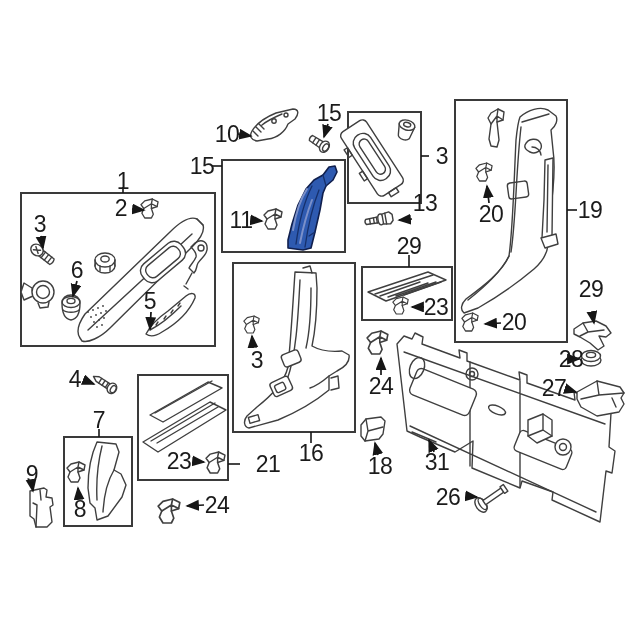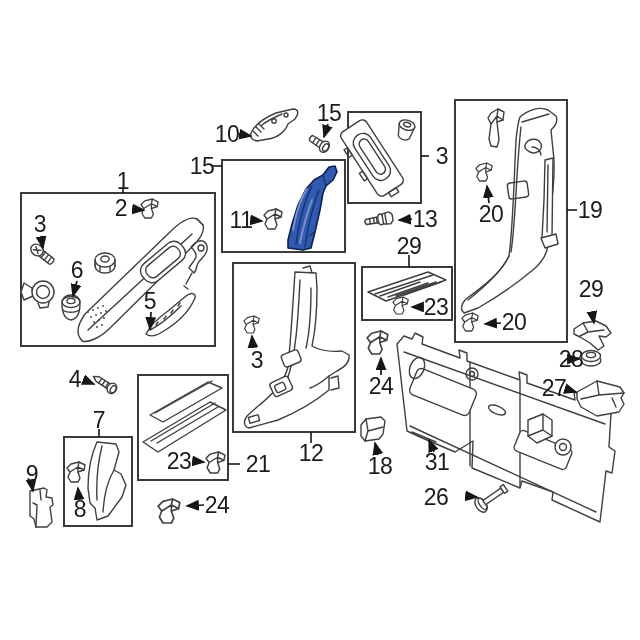--- a/index.html
+++ b/index.html
@@ -290,32 +290,32 @@
 <div class="lbl" style="left:150px;top:301px">5</div>
 <div class="lbl" style="left:75px;top:379px">4</div>
 <div class="lbl" style="left:99px;top:420px">7</div>
 <div class="lbl" style="left:32px;top:474px">9</div>
 <div class="lbl" style="left:80px;top:509px">8</div>
 <div class="lbl" style="left:227px;top:134px">10</div>
 <div class="lbl" style="left:329px;top:113px">15</div>
 <div class="lbl" style="left:202px;top:166px">15</div>
 <div class="lbl" style="left:241px;top:220px">11</div>
 <div class="lbl" style="left:442px;top:156px">3</div>
-<div class="lbl" style="left:425px;top:219px">13</div>
+<div class="lbl" style="left:425px;top:203px">13</div>
 <div class="lbl" style="left:409px;top:246px">29</div>
 <div class="lbl" style="left:436px;top:307px">23</div>
 <div class="lbl" style="left:381px;top:386px">24</div>
 <div class="lbl" style="left:257px;top:360px">3</div>
-<div class="lbl" style="left:311px;top:453px">12</div>
+<div class="lbl" style="left:311px;top:453px">16</div>
 <div class="lbl" style="left:380px;top:466px">18</div>
 <div class="lbl" style="left:179px;top:461px">23</div>
-<div class="lbl" style="left:258px;top:464px">21</div>
+<div class="lbl" style="left:268px;top:464px">21</div>
 <div class="lbl" style="left:217px;top:505px">24</div>
 <div class="lbl" style="left:437px;top:462px">31</div>
-<div class="lbl" style="left:436px;top:497px">26</div>
+<div class="lbl" style="left:448px;top:497px">26</div>
 <div class="lbl" style="left:554px;top:388px">27</div>
 <div class="lbl" style="left:571px;top:359px">28</div>
 <div class="lbl" style="left:591px;top:289px">29</div>
 <div class="lbl" style="left:590px;top:210px">19</div>
 <div class="lbl" style="left:491px;top:214px">20</div>
 <div class="lbl" style="left:514px;top:322px">20</div>
 
 </div>
 
 </body></html>

